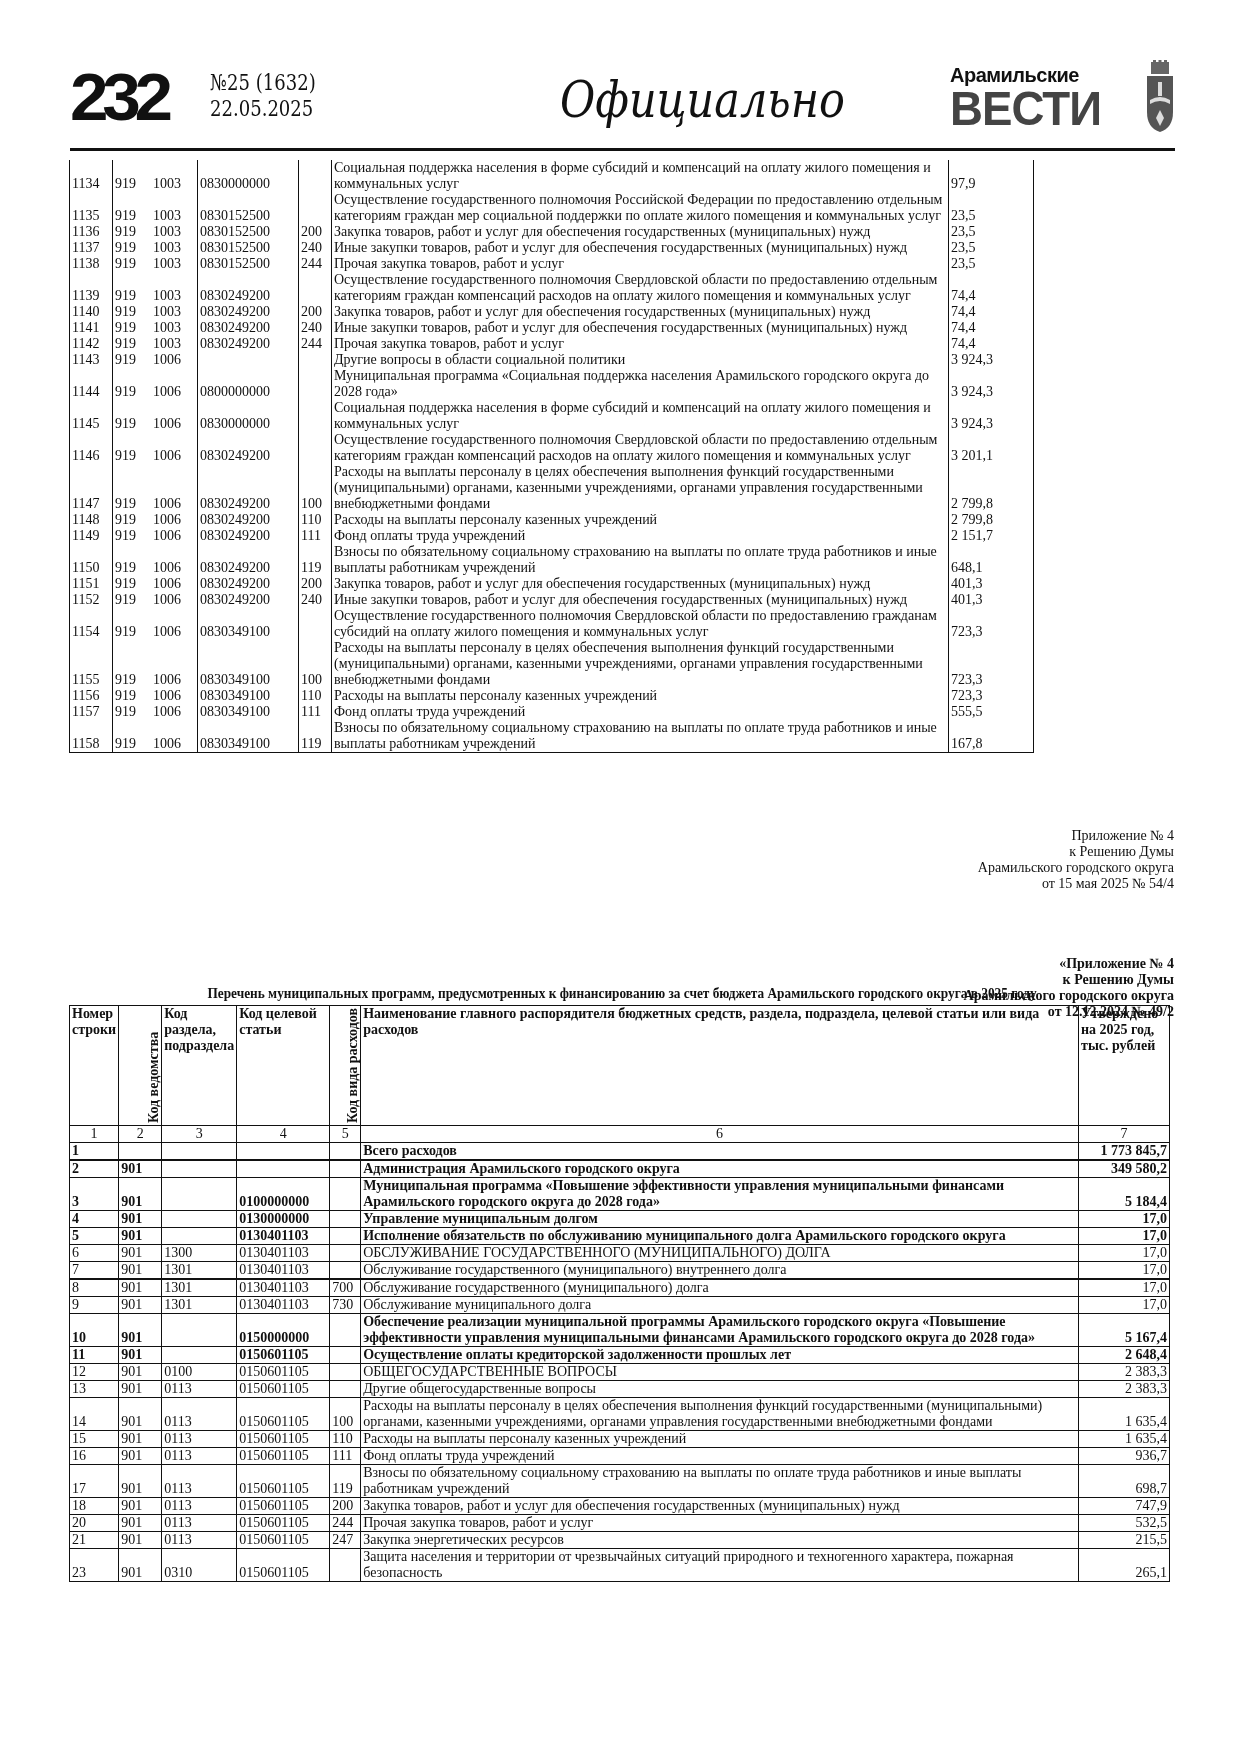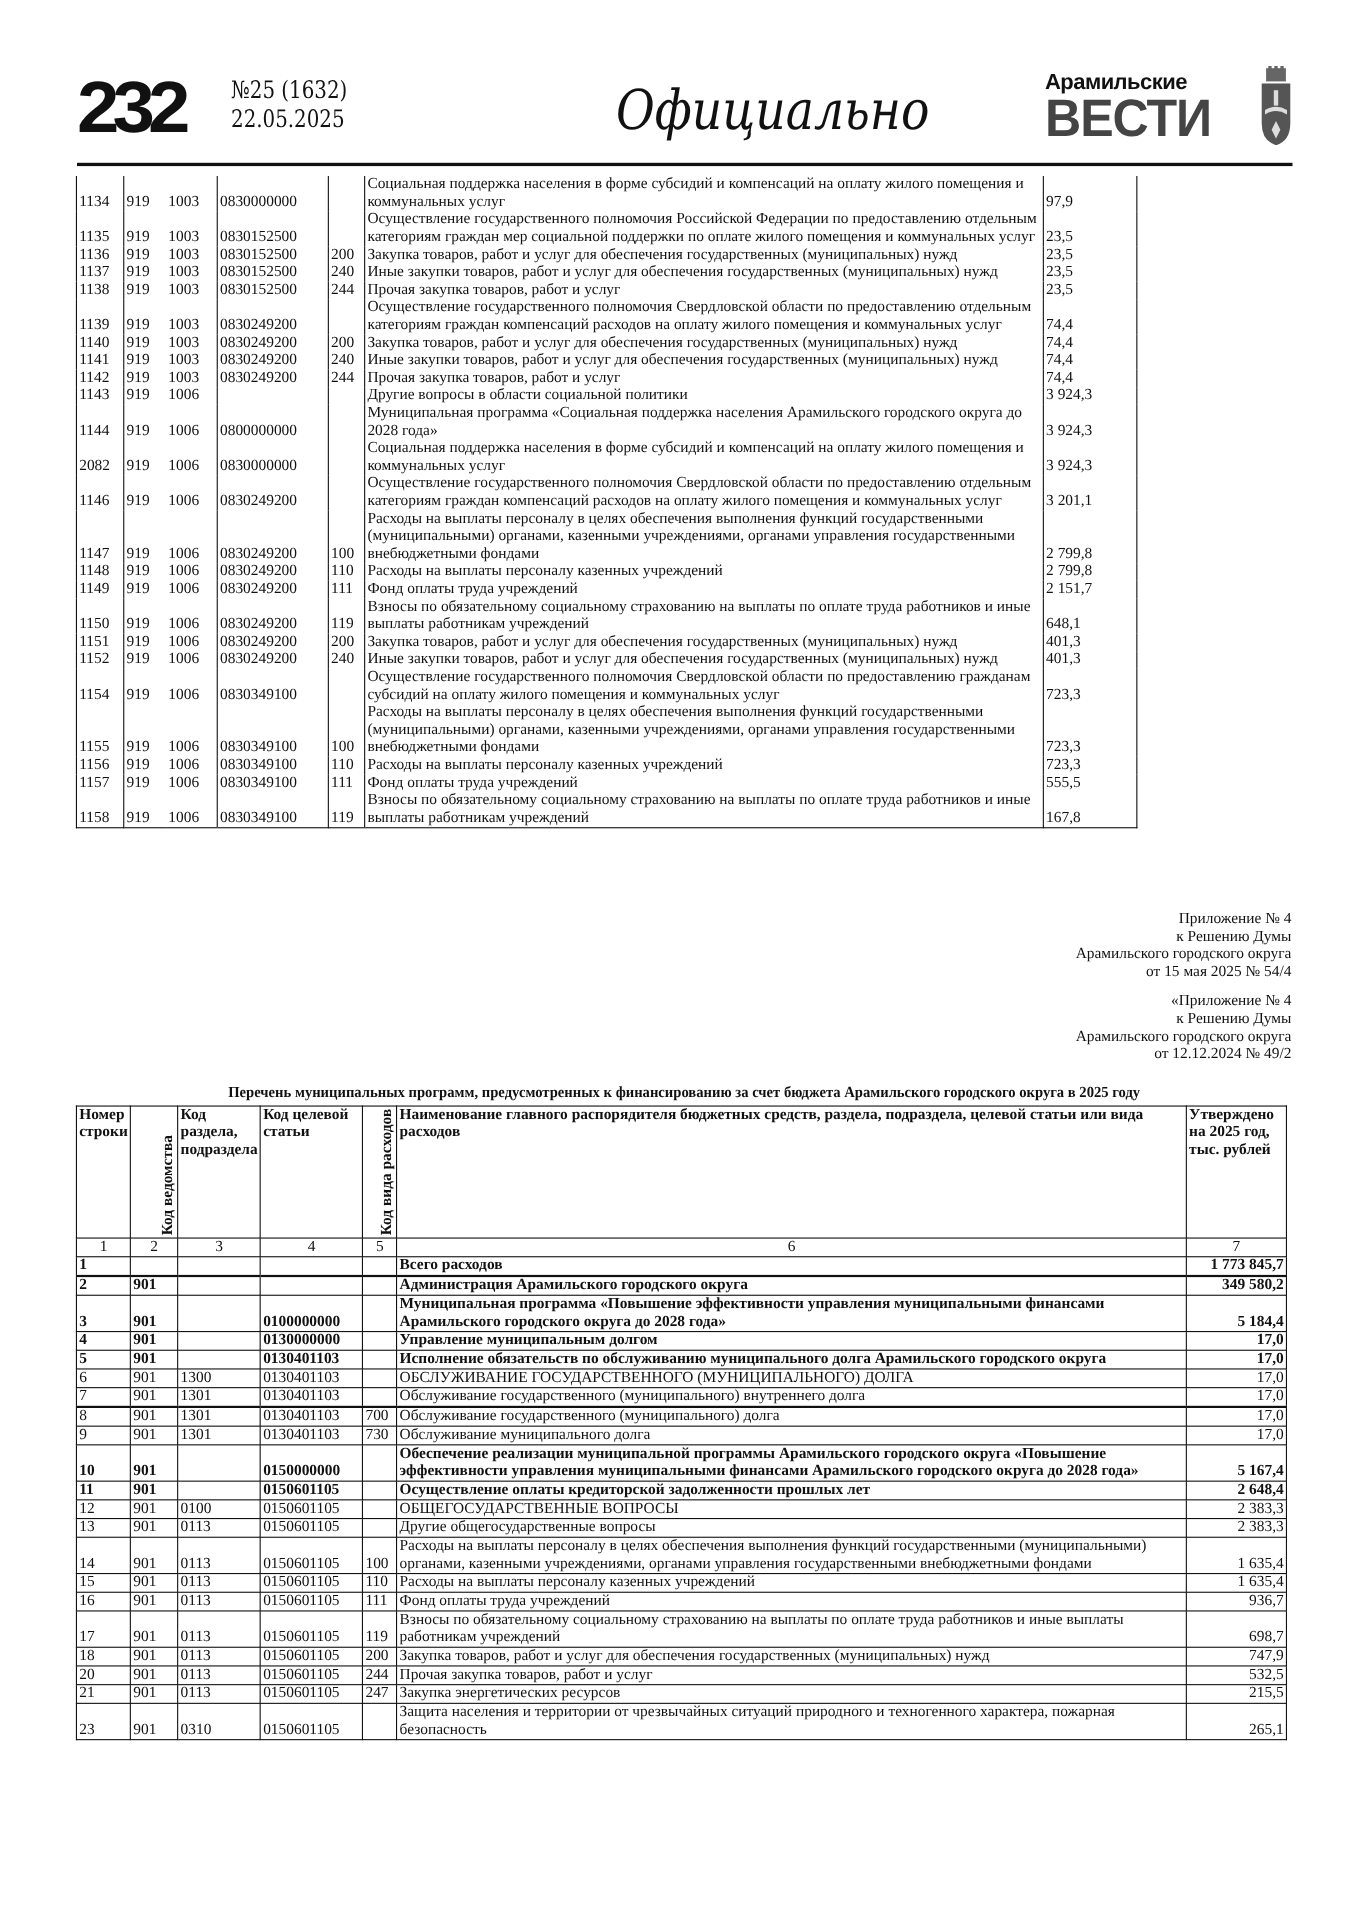--- a/index.html
+++ b/index.html
@@ -20,21 +20,21 @@
   .t1 td.c1 { border-left:1.3px solid #111; border-right:1.3px solid #111; width:38px; }
   .t1 td.c4 { border-left:1.3px solid #111; border-right:1.3px solid #111; width:96px; }
   .t1 td.c5 { width:28px; }
   .t1 td.c2 { width:34px; }
   .t1 td.c3 { width:42px; }
   .t1 td.amt { border-right:1.3px solid #111; width:80px; }
   .t1 tr:last-child td { border-bottom:1.3px solid #111; }
 
   .annex { position:absolute; right:67px; text-align:right; font-size:14px; line-height:16px; }
   .annex1 { top:828px; }
-  .annex2 { top:903px; }
+  .annex2 { top:956px;font-weight:bold; }
 
   .t2-title { position:absolute; left:69px; width:1106px; top:986px; text-align:center; font-weight:bold; font-size:14px; transform:scaleX(0.95); }
   .t2 { position:absolute; left:69px; top:1005px; width:1101px; }
   .t2 td, .t2 th { border:1px solid #111; padding:0 2px; vertical-align:bottom; }
   .t2 th { font-weight:bold; vertical-align:top; text-align:left; font-size:14px; line-height:16px; }
   .t2 th.vert { writing-mode:vertical-rl; transform:rotate(180deg); text-align:left; vertical-align:bottom; padding:2px 0; }
   .t2 .nums td { text-align:center; vertical-align:middle; }
   .t2 td.amt { text-align:right;margin-left:44px; }
   .t2 tr.bold td { font-weight:bold; }
   .t2 tr.thick td { border-top:2.5px solid #111; }
@@ -159,21 +159,21 @@
       <tr>
         <td class="c1">1144</td>
         <td class="c2">919</td>
         <td class="c3">1006</td>
         <td class="c4">0800000000</td>
         <td class="c5"></td>
         <td class="desc">Муниципальная программа «Социальная поддержка населения Арамильского городского округа до 2028 года»</td>
         <td class="amt">3 924,3</td>
       </tr>
       <tr>
-        <td class="c1">2082</td>
+        <td class="c1">1145</td>
         <td class="c2">919</td>
         <td class="c3">1006</td>
         <td class="c4">0830000000</td>
         <td class="c5"></td>
         <td class="desc">Социальная поддержка населения в форме субсидий и компенсаций на оплату жилого помещения и коммунальных услуг</td>
         <td class="amt">3 924,3</td>
       </tr>
       <tr>
         <td class="c1">1146</td>
         <td class="c2">919</td>

